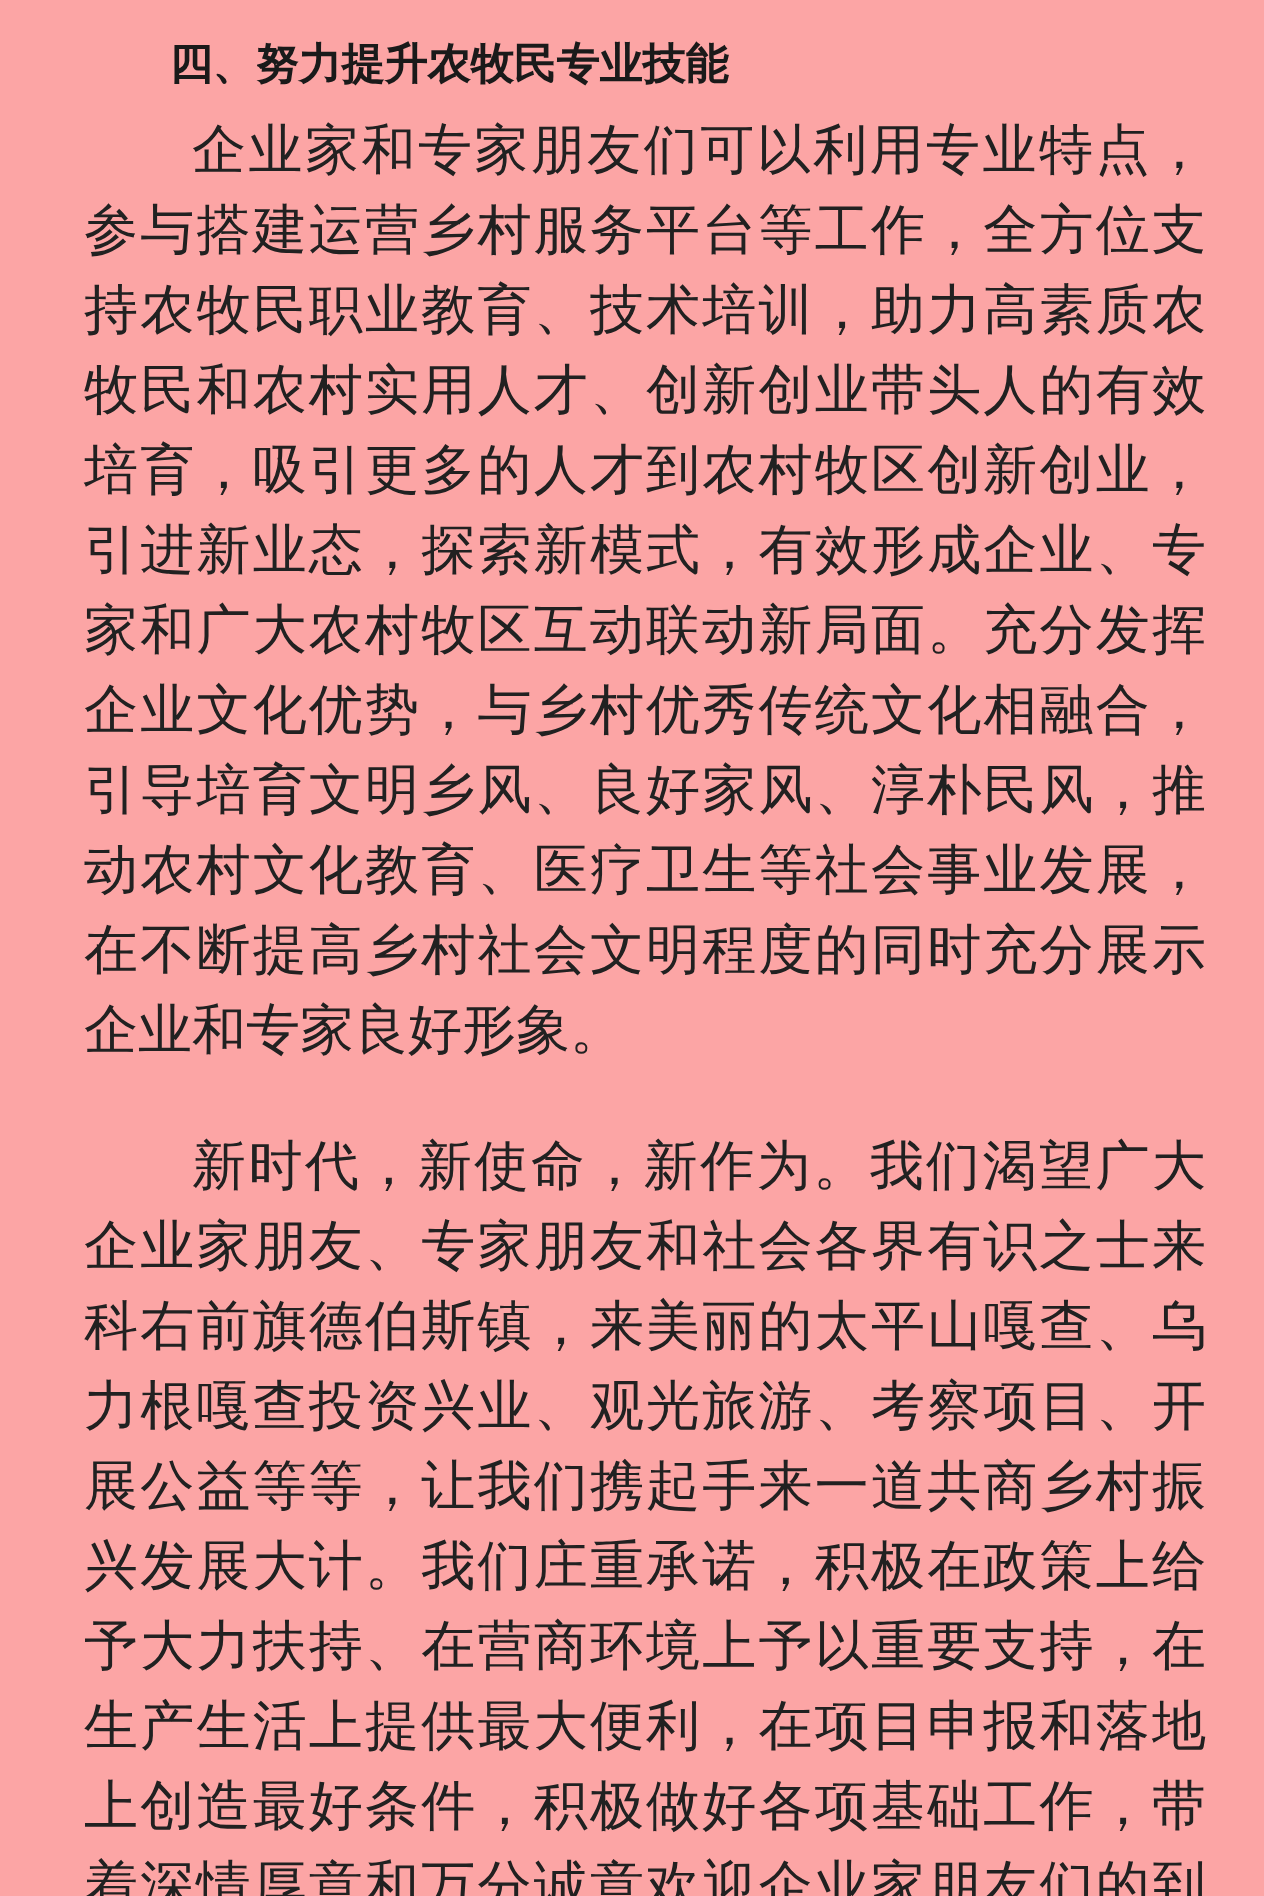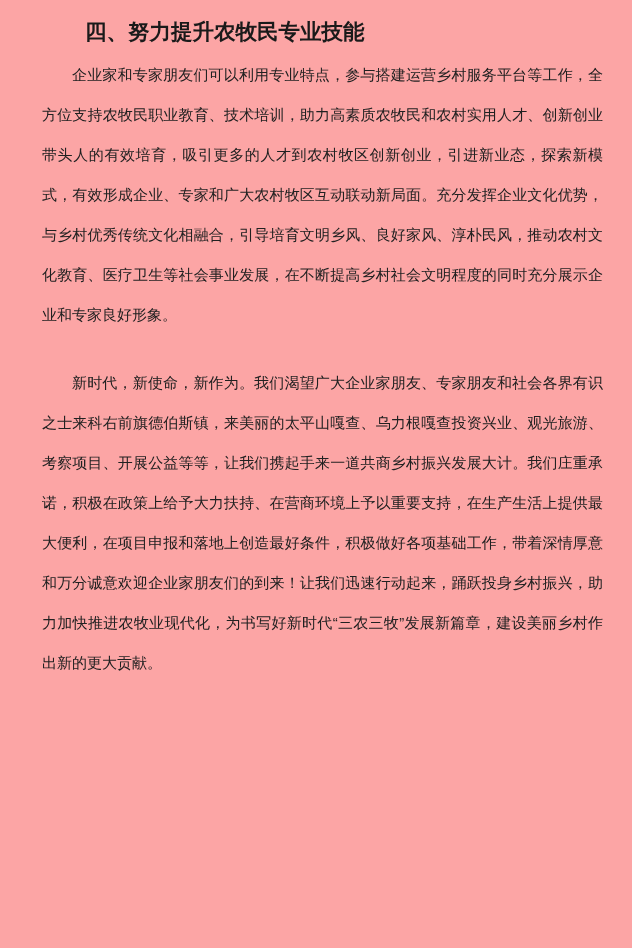--- a/index.html
+++ b/index.html
@@ -21,21 +21,21 @@
   }
   .heading {
     font-size: 21.5px;
     line-height: 40px;
     font-weight: 700;
     margin: 0 0 3px 0;
     text-indent: 2em;
     color: #1a1a1a;
   }
   .para {
-    font-size: 15px;
+    font-size: 27px;
     line-height: 40px;
     margin: 0;
     text-align: justify;
     text-justify: inter-character;
     text-indent: 2em;
     color: #212121;
     word-break: break-all;
   }
   .para-2 {
     margin-top: 28px;

